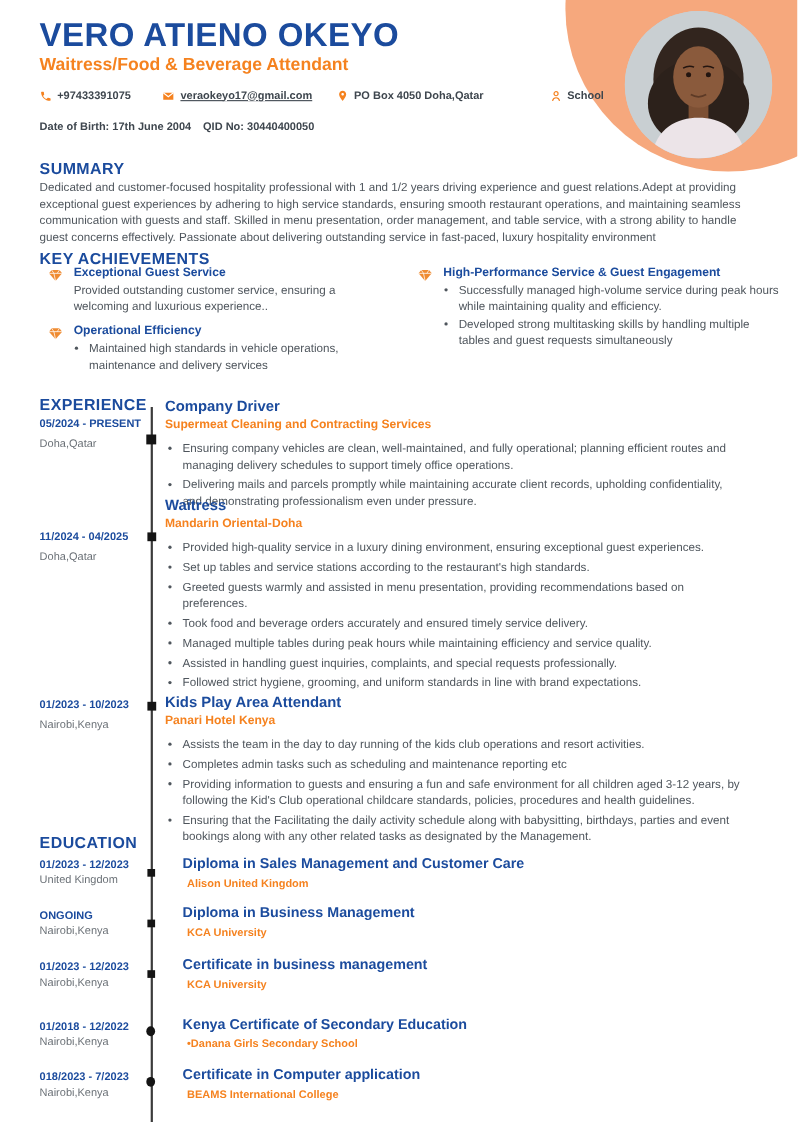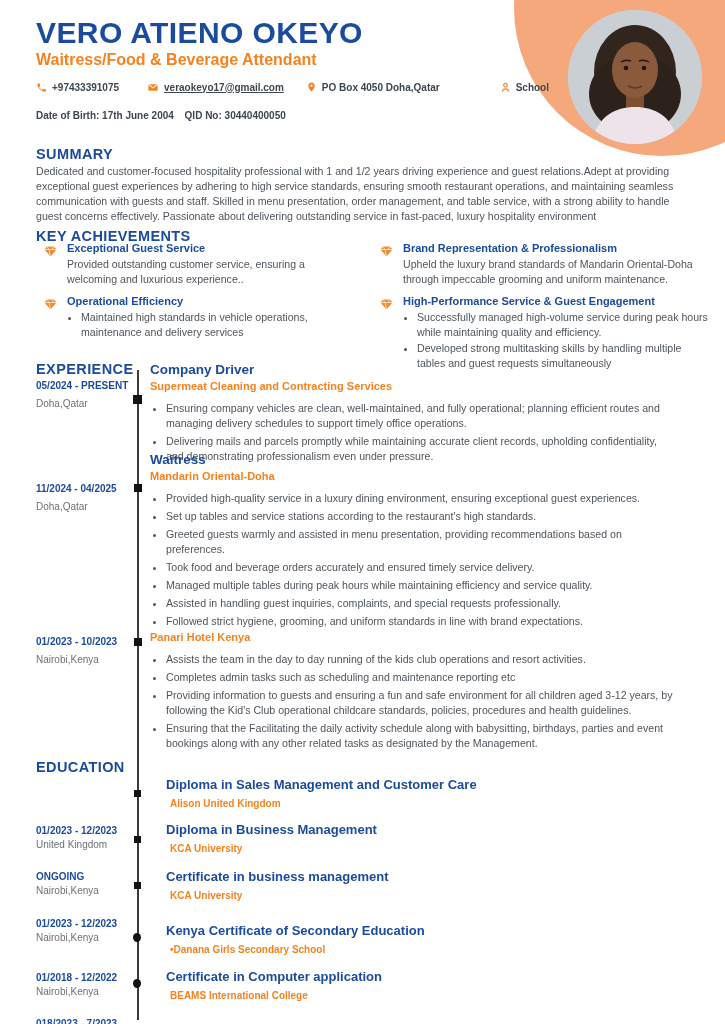--- a/index.html
+++ b/index.html
@@ -43,21 +43,21 @@
   .marker{position:absolute;background:#141414;}
   .mk-sq9{width:9px;height:9px;}
   .mk-sq8{width:8px;height:8px;}
   .mk-sq7{width:7px;height:7px;}
   .mk-ci8{width:8px;height:9px;border-radius:50%;}
 
   
   .meta{position:absolute;left:36px;width:100px;}
   .meta .d{font-size:10px;font-weight:bold;color:#1b4b9d;margin-bottom:7px;}
   .meta .l{font-size:10px;color:#6b7177;}
-  .edu-meta .d{margin-bottom:3px;margin-top:44px;}
+  .edu-meta .d{margin-bottom:3px;}
 
   
   .job-content{position:absolute;left:150px;width:525px;}
   .jt{font-size:13.5px;font-weight:bold;color:#1b4b9d;margin-bottom:3px;}
   .jc{font-size:11px;font-weight:bold;color:#f5821f;margin-bottom:9px;}
   .jb{margin:0 0 0 16px;padding:0;font-size:10.6px;color:#4e555c;line-height:1.42;}
   .jb li{margin-bottom:3px;}
 
   
   .edu-content{position:absolute;left:166px;width:520px;}
@@ -161,30 +161,20 @@
   </div>
 
   <div class="ach-col right">
     <div class="ach-item">
       <span class="ach-icon">
         <svg width="13" height="11" viewBox="0 0 13 11">
             <path d="M3 .5h7l2.5 3L6.5 10.5 .5 3.5z" fill="#ef8b31"></path>
             <path d="M.5 3.5h12M3 .5l2 3 1.5 7M10 .5l-2 3" stroke="#fff" stroke-width=".7" fill="none"></path>
           </svg>
       </span>
-      <div class="ach-title">Brand Representation &amp; Professionalism</div>
-      <div class="ach-text">Upheld the luxury brand standards of Mandarin Oriental-Doha through impeccable grooming and uniform maintenance.</div>
-    </div>
-    <div class="ach-item">
-      <span class="ach-icon">
-        <svg width="13" height="11" viewBox="0 0 13 11">
-            <path d="M3 .5h7l2.5 3L6.5 10.5 .5 3.5z" fill="#ef8b31"></path>
-            <path d="M.5 3.5h12M3 .5l2 3 1.5 7M10 .5l-2 3" stroke="#fff" stroke-width=".7" fill="none"></path>
-          </svg>
-      </span>
       <div class="ach-title">High-Performance Service &amp; Guest Engagement</div>
       <ul class="ach-ul">
         <li>Successfully managed high-volume service during peak hours while maintaining quality and efficiency.</li>
         <li>Developed strong multitasking skills by handling multiple tables and guest requests simultaneously</li>
       </ul>
     </div>
   </div>
 
   <div class="timeline"></div>
   <div class="marker mk-sq9" style="left:133px;top:395px"></div>
@@ -227,20 +217,21 @@
       <li>Assisted in handling guest inquiries, complaints, and special requests professionally.</li>
       <li>Followed strict hygiene, grooming, and uniform standards in line with brand expectations.</li>
     </ul>
   </div>
 
   <div class="meta" style="top:636px">
     <div class="d">01/2023 - 10/2023</div>
     <div class="l">Nairobi,Kenya</div>
   </div>
   <div class="job-content" style="top:631px">
+    <div class="jt">Kids Play Area Attendant</div>
     <div class="jc">Panari Hotel Kenya</div>
     <ul class="jb">
       <li>Assists the team in the day to day running of the kids club operations and resort activities.</li>
       <li>Completes admin tasks such as scheduling and maintenance reporting etc</li>
       <li>Providing information to guests and ensuring a fun and safe environment for all children aged 3-12 years, by following the Kid's Club operational childcare standards, policies, procedures and health guidelines.</li>
       <li>Ensuring that the Facilitating the daily activity schedule along with babysitting, birthdays, parties and event bookings along with any other related tasks as designated by the Management.</li>
     </ul>
   </div>
 
   <div class="section-h" style="top:759px">EDUCATION</div>

